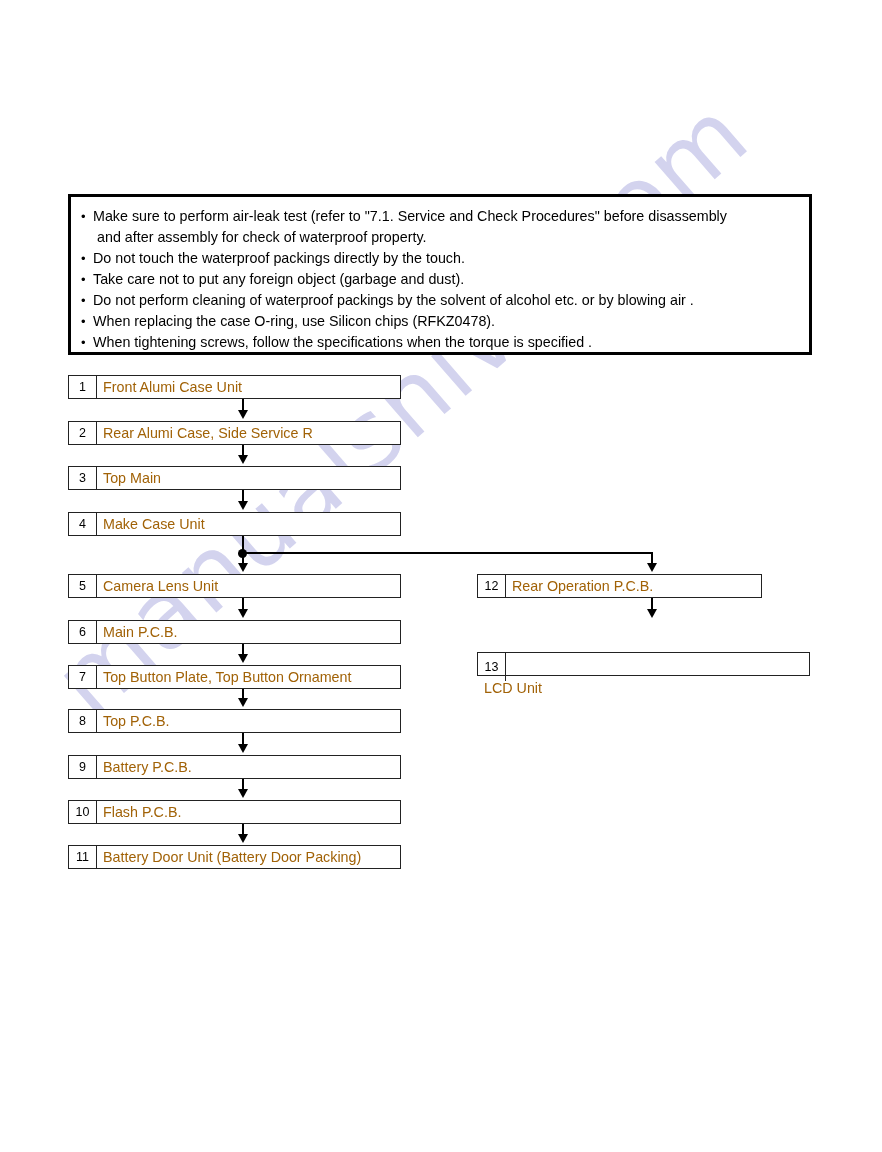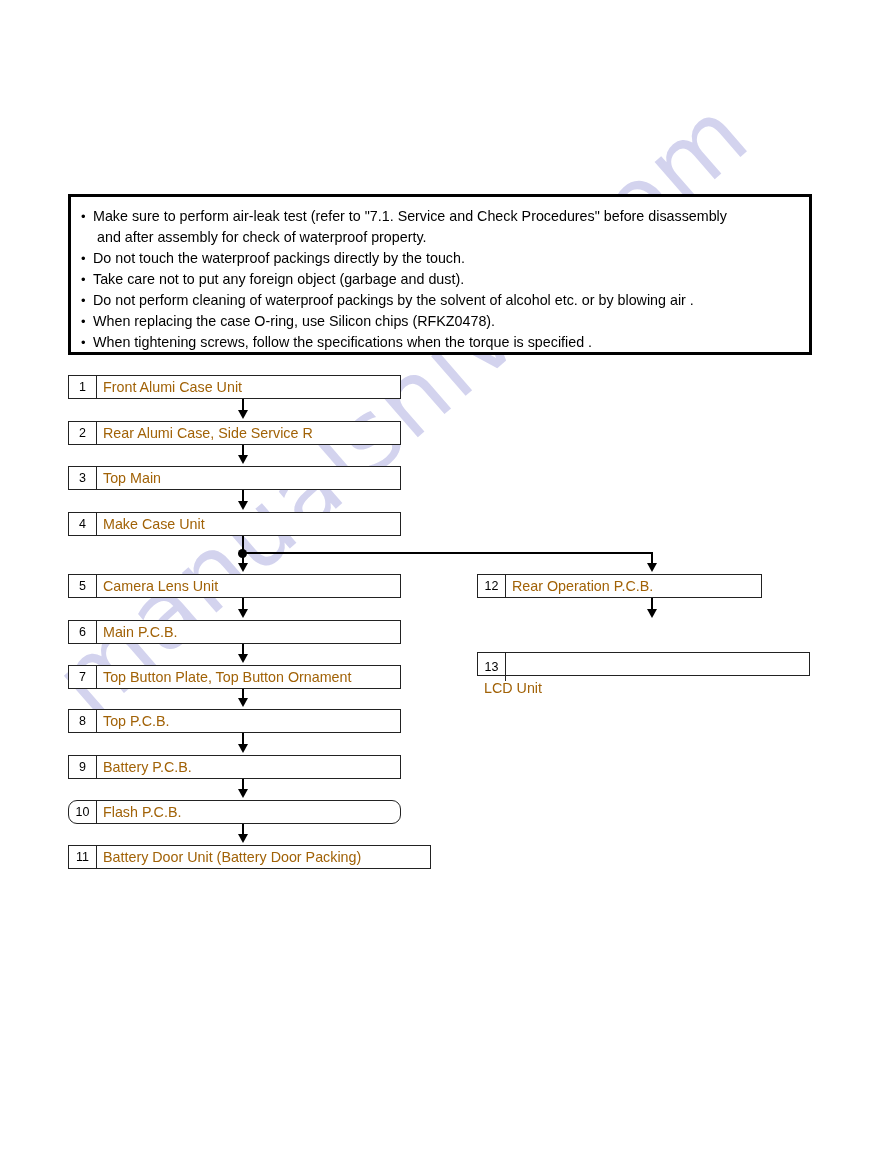--- a/index.html
+++ b/index.html
@@ -207,26 +207,26 @@
     <div class="node" style="left:68px; top:709px; width:333px;">
       <div class="num">8</div>
       <div class="label">Top P.C.B.</div>
     </div>
 
     <div class="node" style="left:68px; top:755px; width:333px;">
       <div class="num">9</div>
       <div class="label">Battery P.C.B.</div>
     </div>
 
-    <div class="node" style="left:68px; top:800px; width:333px;border-radius:9px;">
+    <div class="node" style="left:68px; top:800px; width:333px;">
       <div class="num">10</div>
       <div class="label">Flash P.C.B.</div>
     </div>
 
-    <div class="node" style="left:68px; top:845px; width:363px;">
+    <div class="node" style="left:68px; top:845px; width:333px;">
       <div class="num">11</div>
       <div class="label">Battery Door Unit (Battery Door Packing)</div>
     </div>
 
     <div class="node" style="left:477px; top:574px; width:285px;">
       <div class="num">12</div>
       <div class="label">Rear Operation P.C.B.</div>
     </div>
 
     <div class="node" style="left:477px; top:652px; width:333px;flex-direction:column;">

